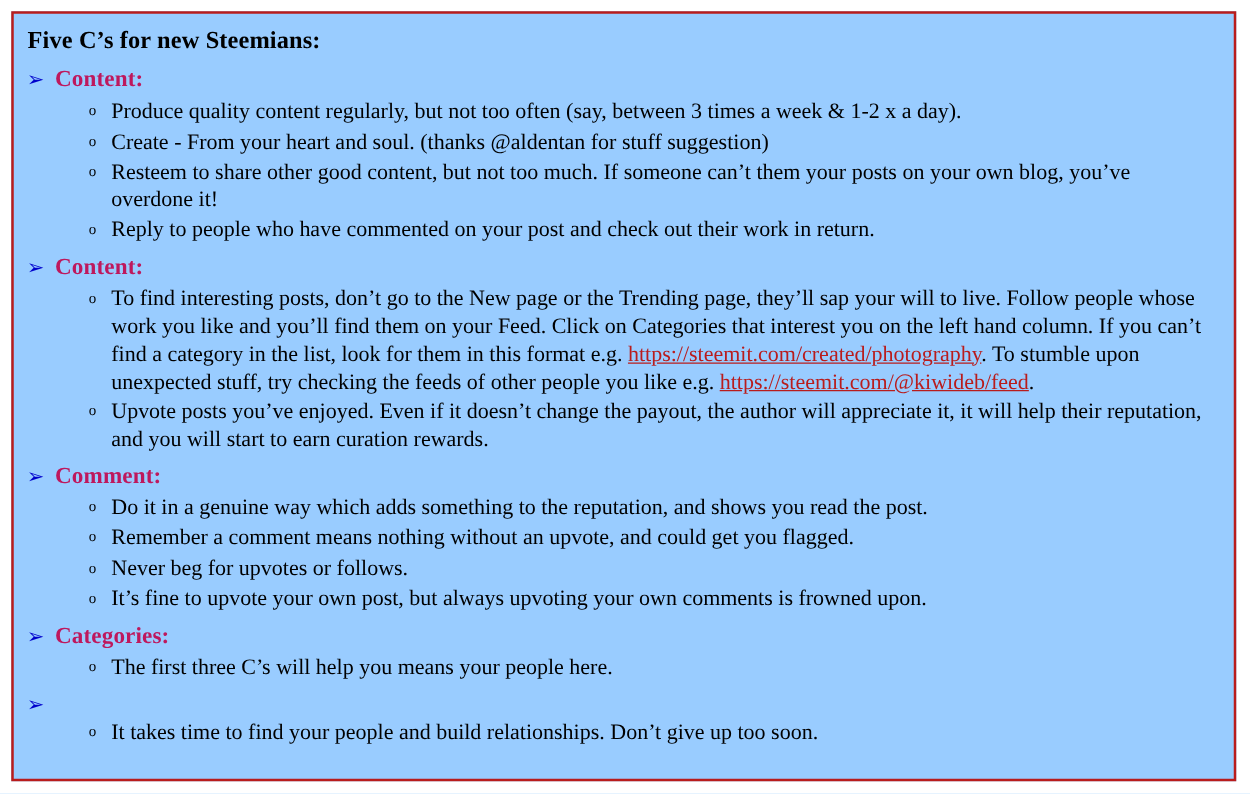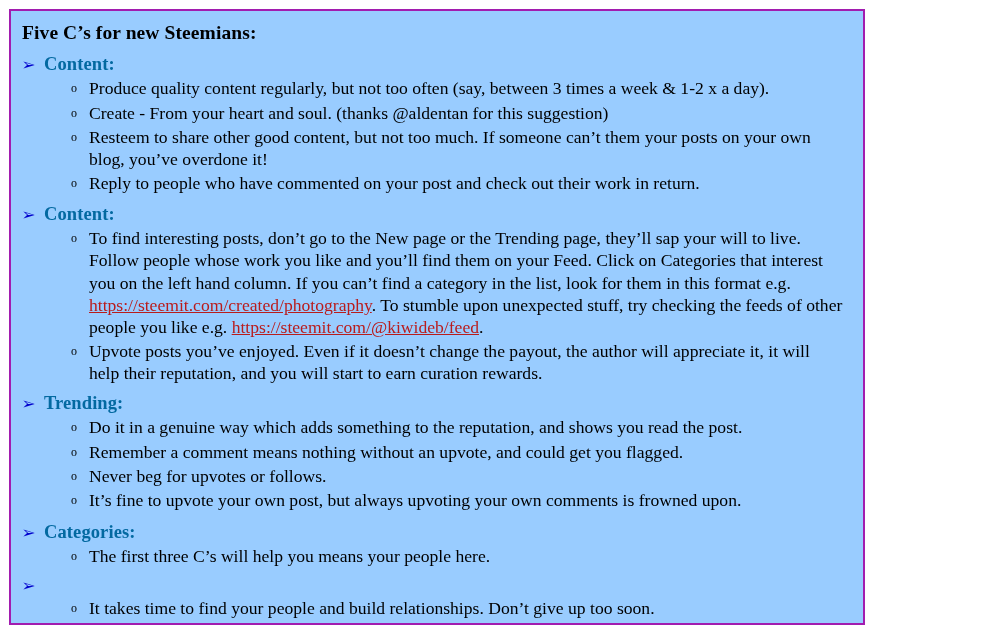--- a/index.html
+++ b/index.html
@@ -13,25 +13,25 @@
     background: #ffffff;
     font-family: "Liberation Serif", "DejaVu Serif", serif;
     overflow: hidden;
   }
 
   
   #panel {
     position: absolute;
     left: 9px;
     top: 9px;
-    width: 856px;
+    width: 980px;
     height: 616px;
     box-sizing: border-box;
     background: #99ccff;
-    border: 2px solid #a21caf;
+    border: 2px solid #b91c1c;
     overflow: hidden;
   }
 
   
   .doc-title {
     font-size: 19.5px;
     font-weight: bold;
     color: #000000;
     letter-spacing: 0.1px;
     margin: 10px 0 0 11px;
@@ -53,21 +53,21 @@
     font-size: 16px;
     font-family: "DejaVu Sans", sans-serif;
     width: 22px;
     flex: 0 0 22px;
     text-align: left;
     transform: scaleX(1.05);
   }
   .section-title {
     font-size: 18.5px;
     font-weight: bold;
-    color: #0369a1;
+    color: #be185d;
     letter-spacing: 0.1px;
   }
 
   
   .bullets {
     margin: 0;
     padding: 0;
     list-style: none;
   }
   .bullet {
@@ -117,21 +117,21 @@
           <span class="arrow-bullet">➢</span>
           <span class="section-title">Content:</span>
         </div>
         <ul class="bullets">
           <li class="bullet">
             <span class="circle-bullet">o</span>
             <span class="bullet-text">Produce quality content regularly, but not too often (say, between 3 times a week &amp; 1-2 x a day).</span>
           </li>
           <li class="bullet">
             <span class="circle-bullet">o</span>
-            <span class="bullet-text">Create - From your heart and soul. (thanks @aldentan for this suggestion)</span>
+            <span class="bullet-text">Create - From your heart and soul. (thanks @aldentan for stuff suggestion)</span>
           </li>
           <li class="bullet">
             <span class="circle-bullet">o</span>
             <span class="bullet-text">Resteem to share other good content, but not too much. If someone can’t them your posts on your own blog, you’ve overdone it!</span>
           </li>
           <li class="bullet">
             <span class="circle-bullet">o</span>
             <span class="bullet-text">Reply to people who have commented on your post and check out their work in return.</span>
           </li>
         </ul>
@@ -148,21 +148,21 @@
           </li>
           <li class="bullet">
             <span class="circle-bullet">o</span>
             <span class="bullet-text">Upvote posts you’ve enjoyed. Even if it doesn’t change the payout, the author will appreciate it, it will help their reputation, and you will start to earn curation rewards.</span>
           </li>
         </ul>
       </div>
       <div class="section">
         <div class="section-head">
           <span class="arrow-bullet">➢</span>
-          <span class="section-title">Trending:</span>
+          <span class="section-title">Comment:</span>
         </div>
         <ul class="bullets">
           <li class="bullet">
             <span class="circle-bullet">o</span>
             <span class="bullet-text">Do it in a genuine way which adds something to the reputation, and shows you read the post.</span>
           </li>
           <li class="bullet">
             <span class="circle-bullet">o</span>
             <span class="bullet-text">Remember a comment means nothing without an upvote, and could get you flagged.</span>
           </li>

